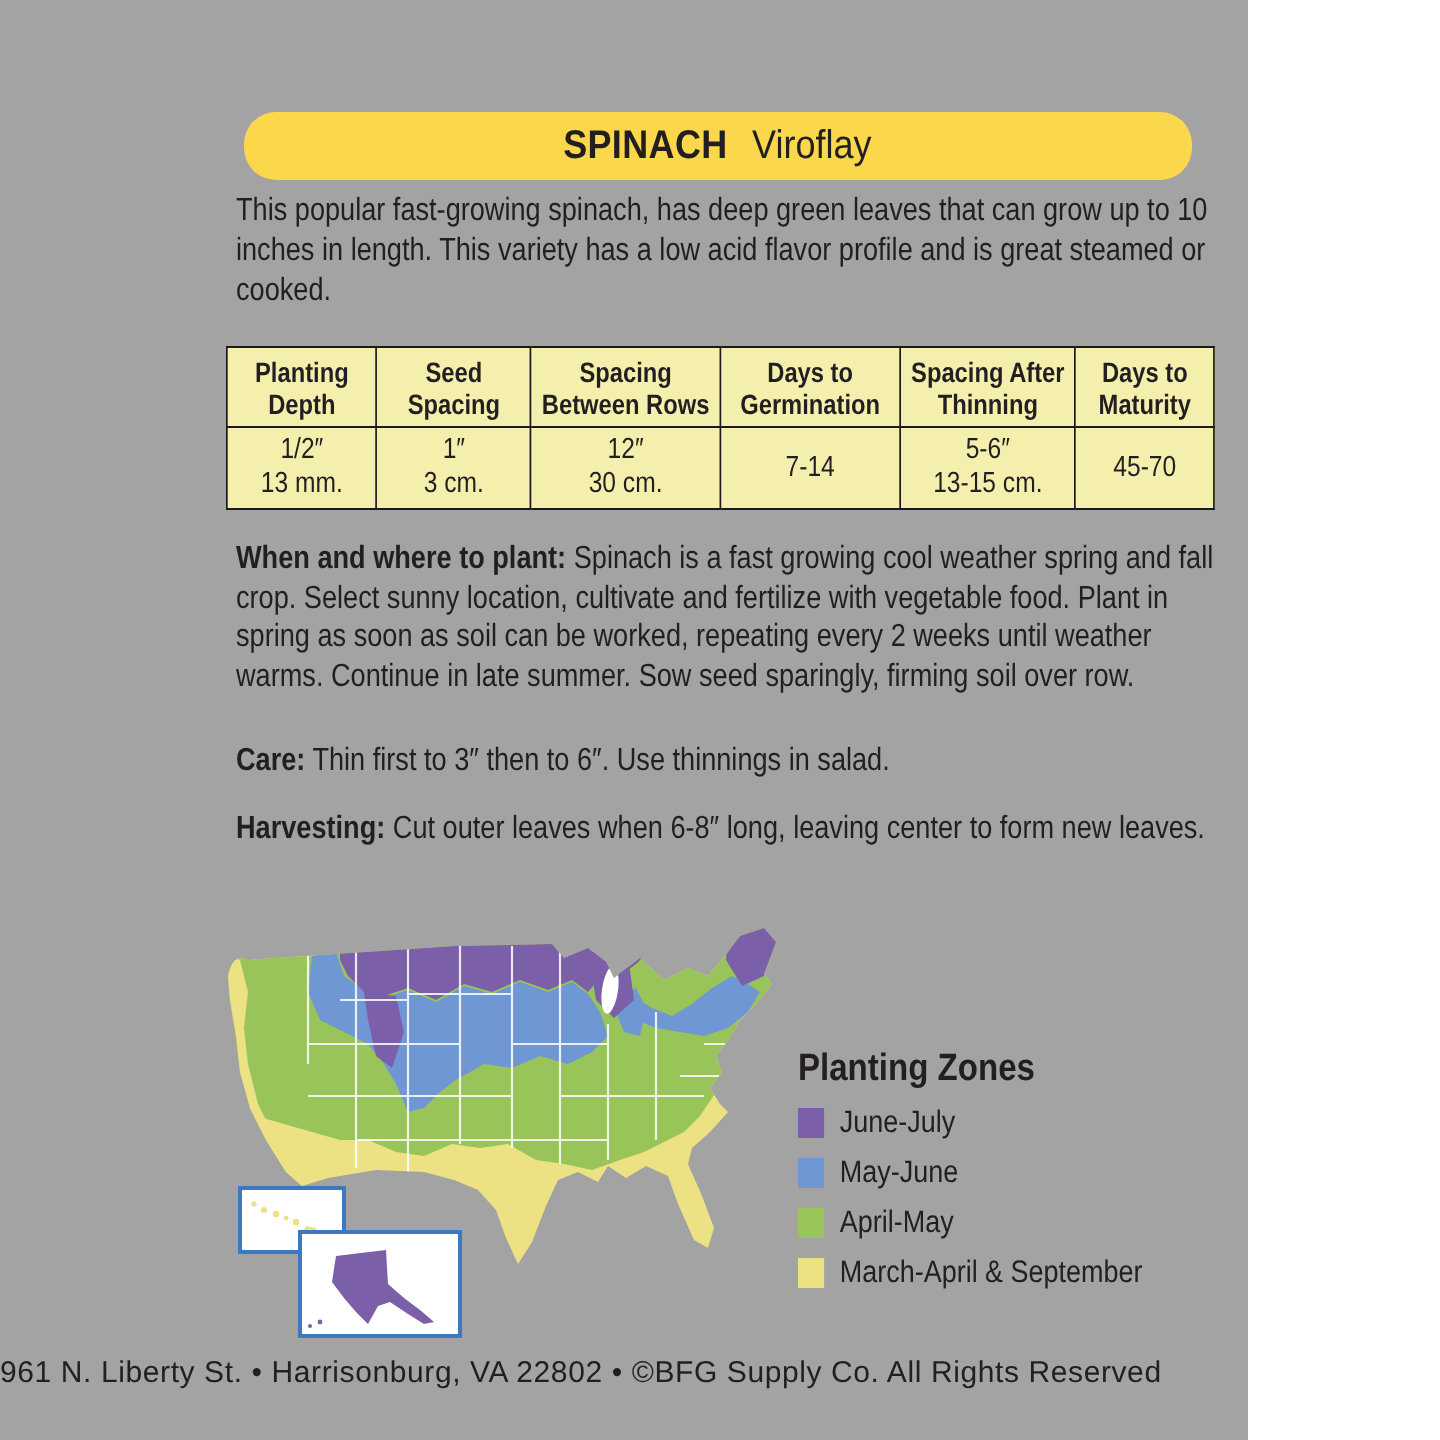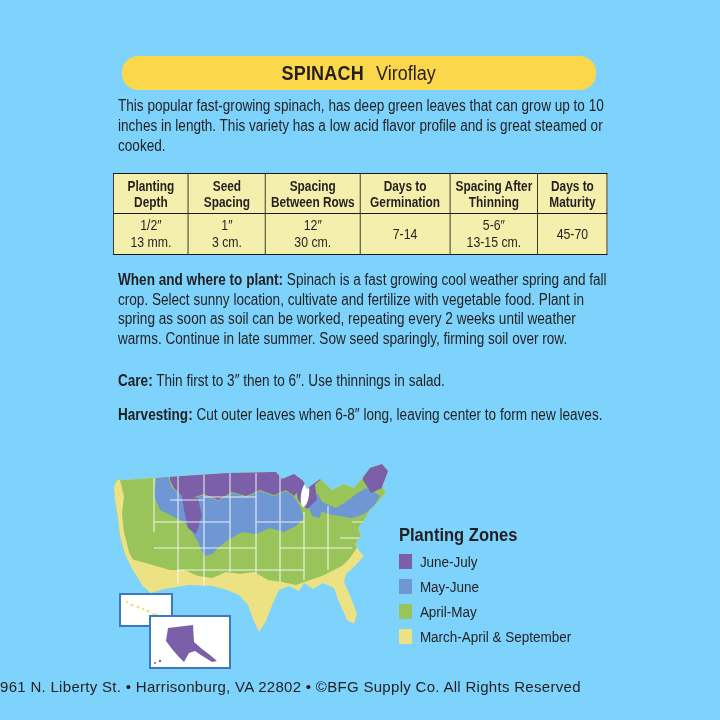--- a/index.html
+++ b/index.html
@@ -1,17 +1,17 @@
 <!DOCTYPE html>
 <html><head>
 <meta charset="utf-8">
 <style>
   html,body{margin:0;padding:0;}
   body{width:720px;height:720px;background:#ffffff;font-family:"Liberation Sans",sans-serif;color:#231f20;}
-  .page{position:relative;width:720px;height:720px;background:#7dd3fc;overflow:hidden;}
+  .page{position:relative;width:624px;height:720px;background:#a3a3a3;overflow:hidden;}
   .banner{position:absolute;left:122px;top:56px;width:474px;height:34px;border-radius:16px;
           display:flex;align-items:center;justify-content:center;}
   .banner-inner{white-space:nowrap;font-size:20px;transform:scaleX(0.9);}
   .banner-inner .t{font-weight:700;letter-spacing:0.2px;}
   .banner-inner .v{font-weight:400;margin-left:8px;}
   .cond{transform:scaleX(0.848);transform-origin:0 0;}
   .desc{position:absolute;left:118px;top:96px;width:578px;font-size:16px;line-height:20px;}
   .tblwrap{position:absolute;left:113px;top:173px;width:583px;transform:scaleX(0.848);transform-origin:0 0;}
   table.info{border-collapse:collapse;width:583px;table-layout:fixed;}
   table.info th,table.info td{border:1.6px solid #1a1a1a;text-align:center;vertical-align:middle;padding:0;}

